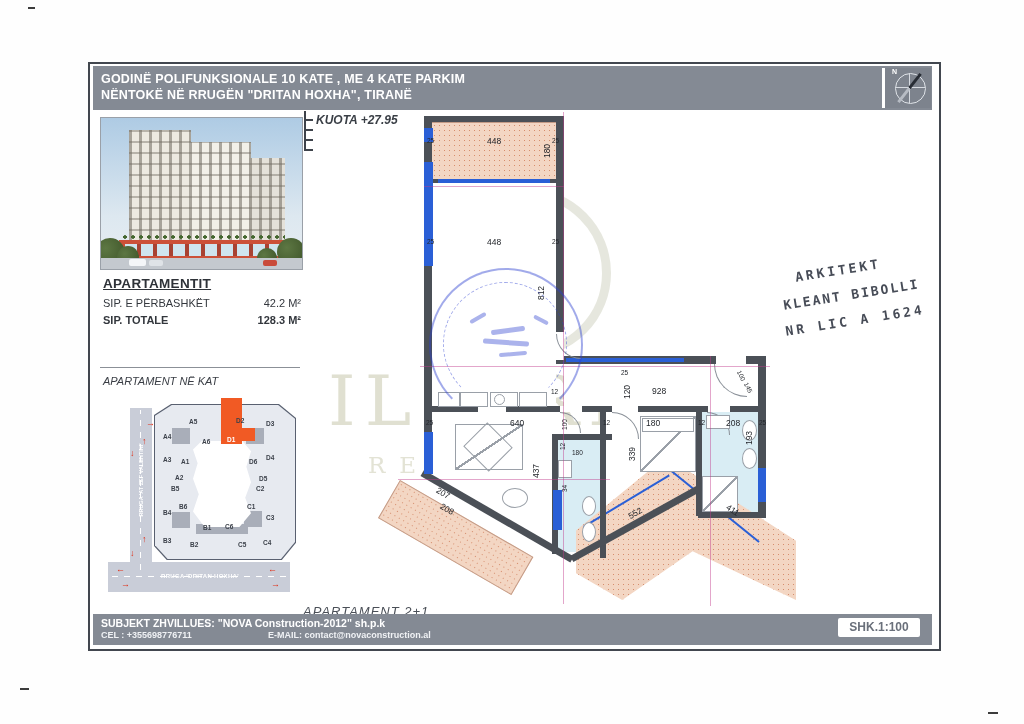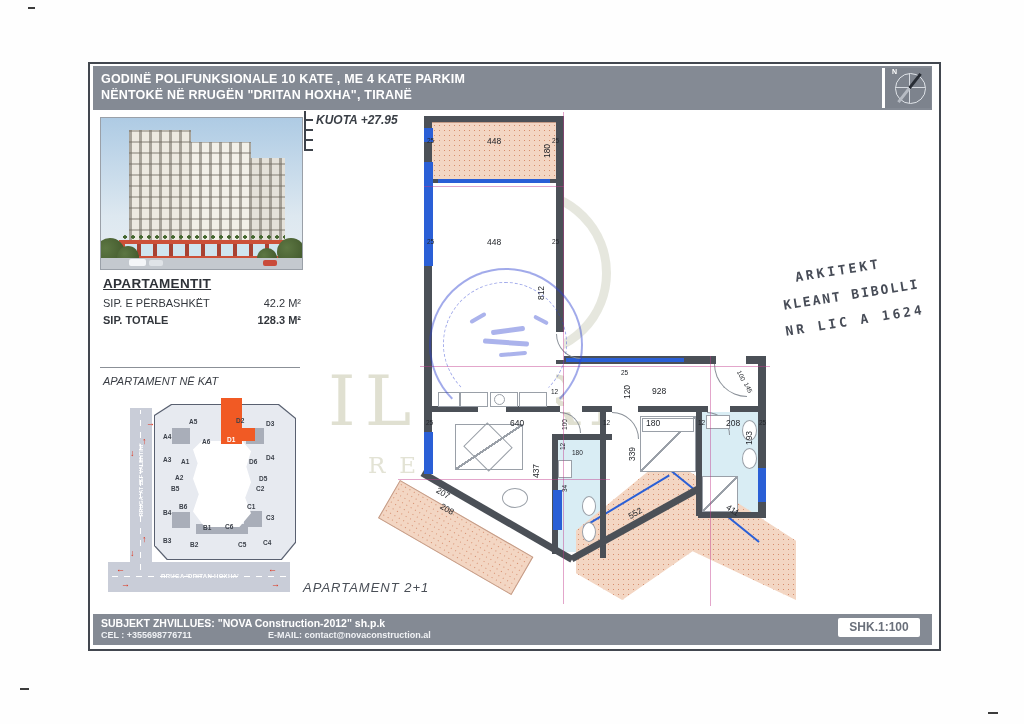--- a/index.html
+++ b/index.html
@@ -55,21 +55,21 @@
   .kp-court{left:193px;top:441px;width:58px;height:86px;background:#fff;clip-path:polygon(15% 0,85% 0,100% 12%,92% 30%,100% 48%,90% 66%,100% 84%,80% 100%,20% 100%,0 82%,10% 62%,0 44%,8% 26%,0 10%);}
   .kp-core{background:#a9aeb9;}
   .kp-d1{left:221px;top:398px;width:21px;height:46px;background:#f15a24;}
   .kp-d1b{left:242px;top:428px;width:13px;height:13px;background:#f15a24;}
   .unit{position:absolute;font-size:6.5px;color:#3c414a;font-weight:bold;}
   .unit.hl{color:#fff;}
   .karrow{position:absolute;color:#e03018;font-size:9px;font-weight:bold;}
   
   .kuota{left:316px;top:113px;font-size:12px;font-style:italic;font-weight:bold;color:#3a3f46;}
   .kuota-ladder{left:304px;top:111px;width:7px;height:40px;border-left:2px solid #3e434b;background:repeating-linear-gradient(0deg,#3e434b 0 2px,transparent 2px 10px);}
-  .apt-type{left:303px;top:580px;font-size:13px;font-style:italic;color:#4a4f57;letter-spacing:1px;}
+  .apt-type{left:303px;top:604px;font-size:13px;font-style:italic;color:#4a4f57;letter-spacing:1px;}
   
   .wm1{left:328px;top:360px;font-family:"DejaVu Serif",serif;font-size:70px;letter-spacing:9px;color:rgba(199,199,172,.55);z-index:1;}
   .wm2{left:368px;top:452px;font-family:"DejaVu Serif",serif;font-size:23px;letter-spacing:14px;color:rgba(199,199,172,.5);z-index:1;}
   .wm-circle{left:441px;top:188px;width:152px;height:152px;border:9px solid rgba(178,182,156,.33);border-radius:50%;z-index:1;}
   .wm-roof{left:478px;top:252px;width:0;height:0;border-left:40px solid transparent;border-right:40px solid transparent;border-bottom:30px solid rgba(178,182,156,.30);z-index:1;}
   .wm-body{left:492px;top:286px;width:50px;height:46px;border:5px solid rgba(178,182,156,.30);z-index:1;}
   
   .wall{position:absolute;background:#4b5057;z-index:3;}
   .floor{position:absolute;background:#fff;z-index:2;}
   .terr{position:absolute;background-color:#f3d6c3;background-image:radial-gradient(#d68e6e .7px,transparent .9px);background-size:5px 5px;border:1px solid #c49b86;z-index:2;}

